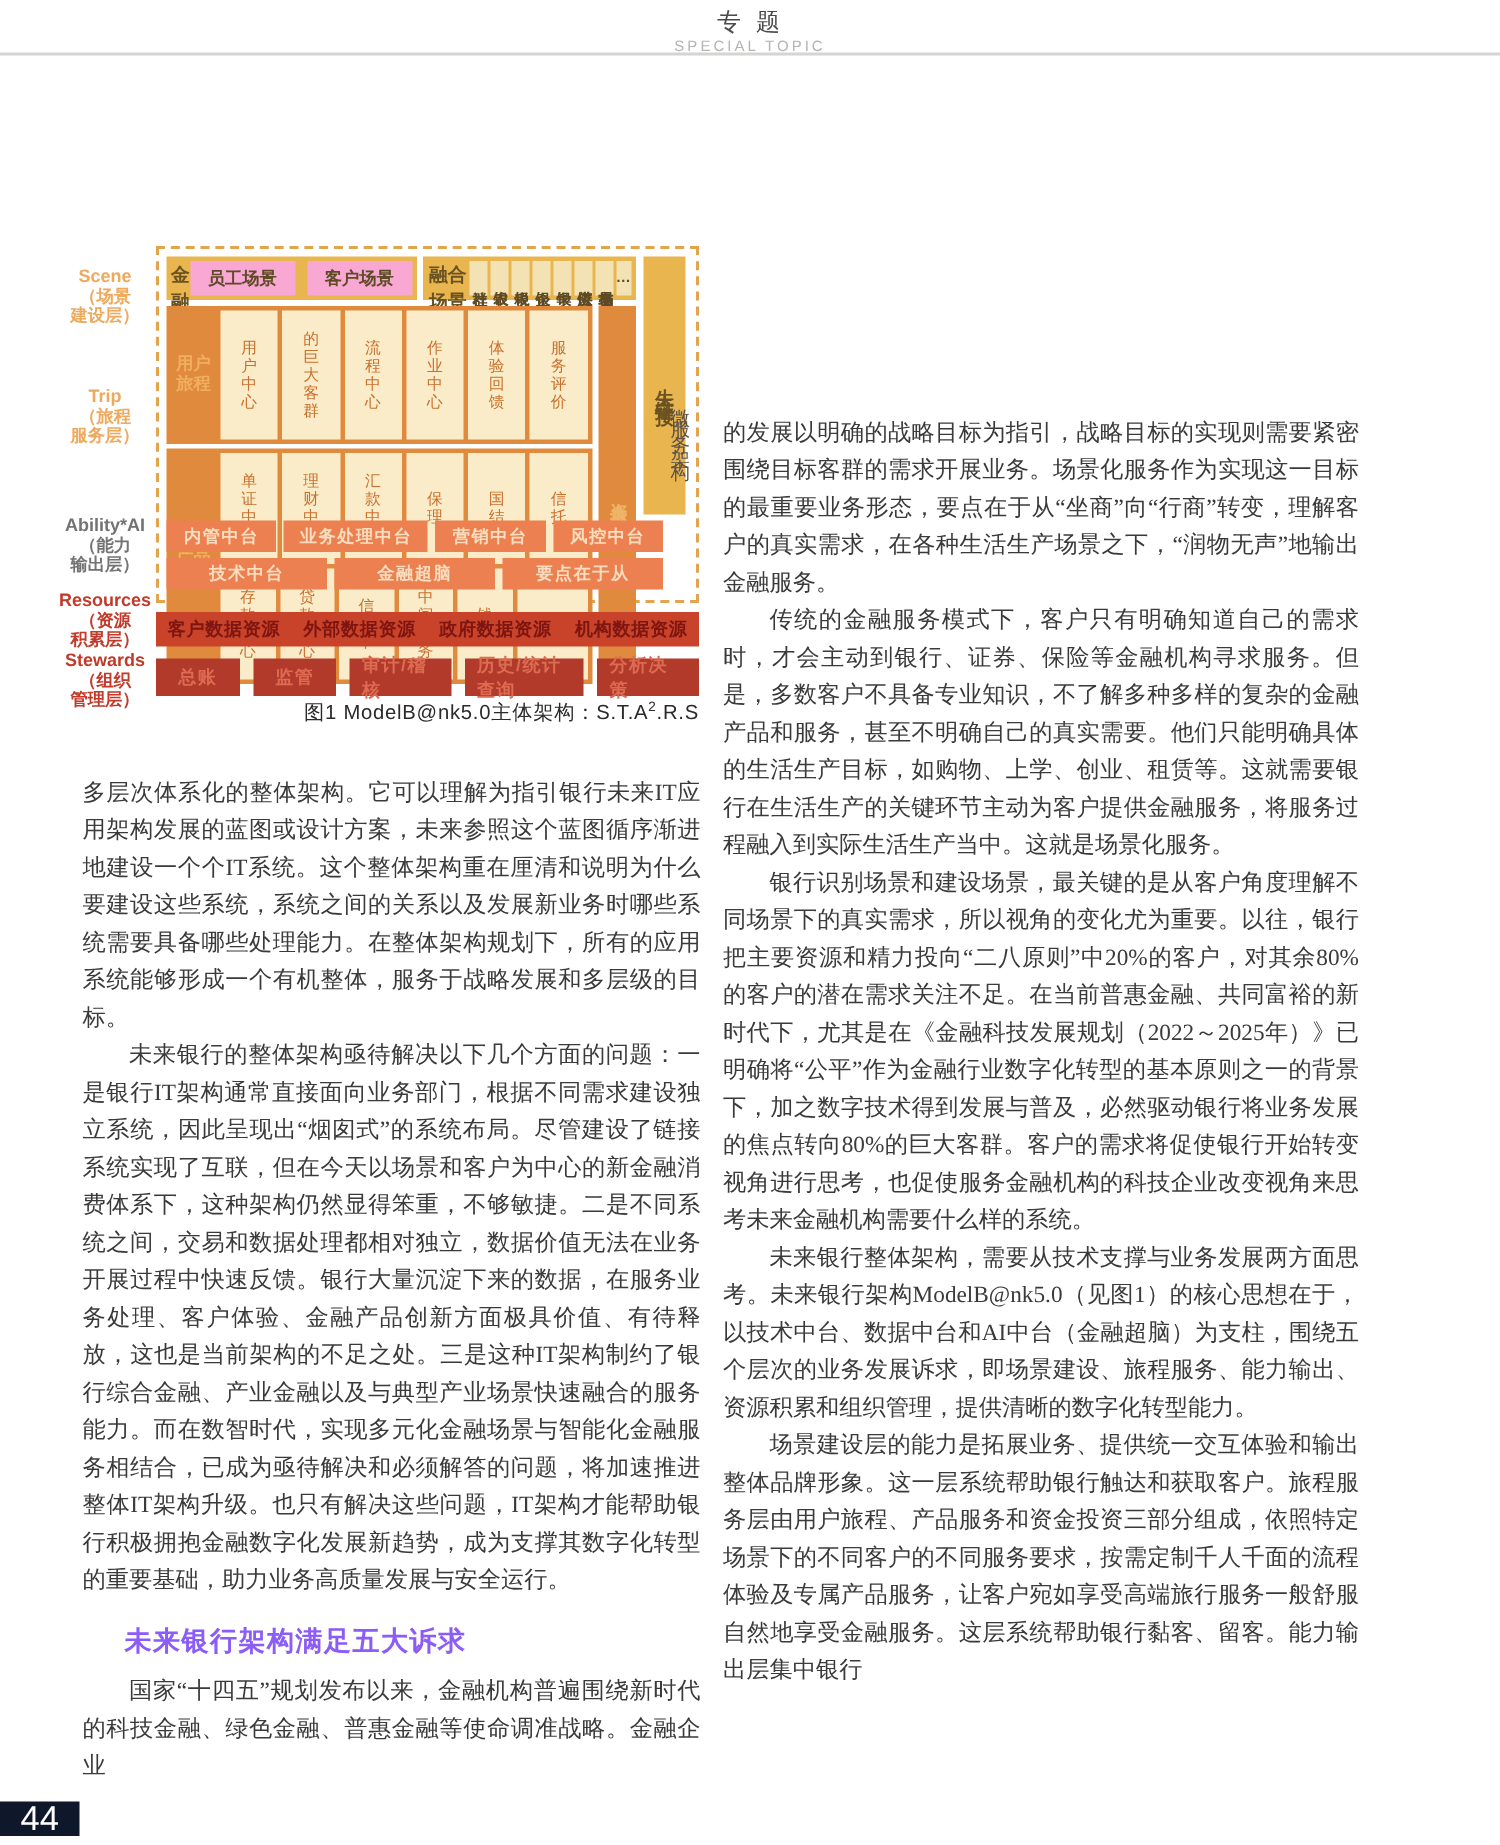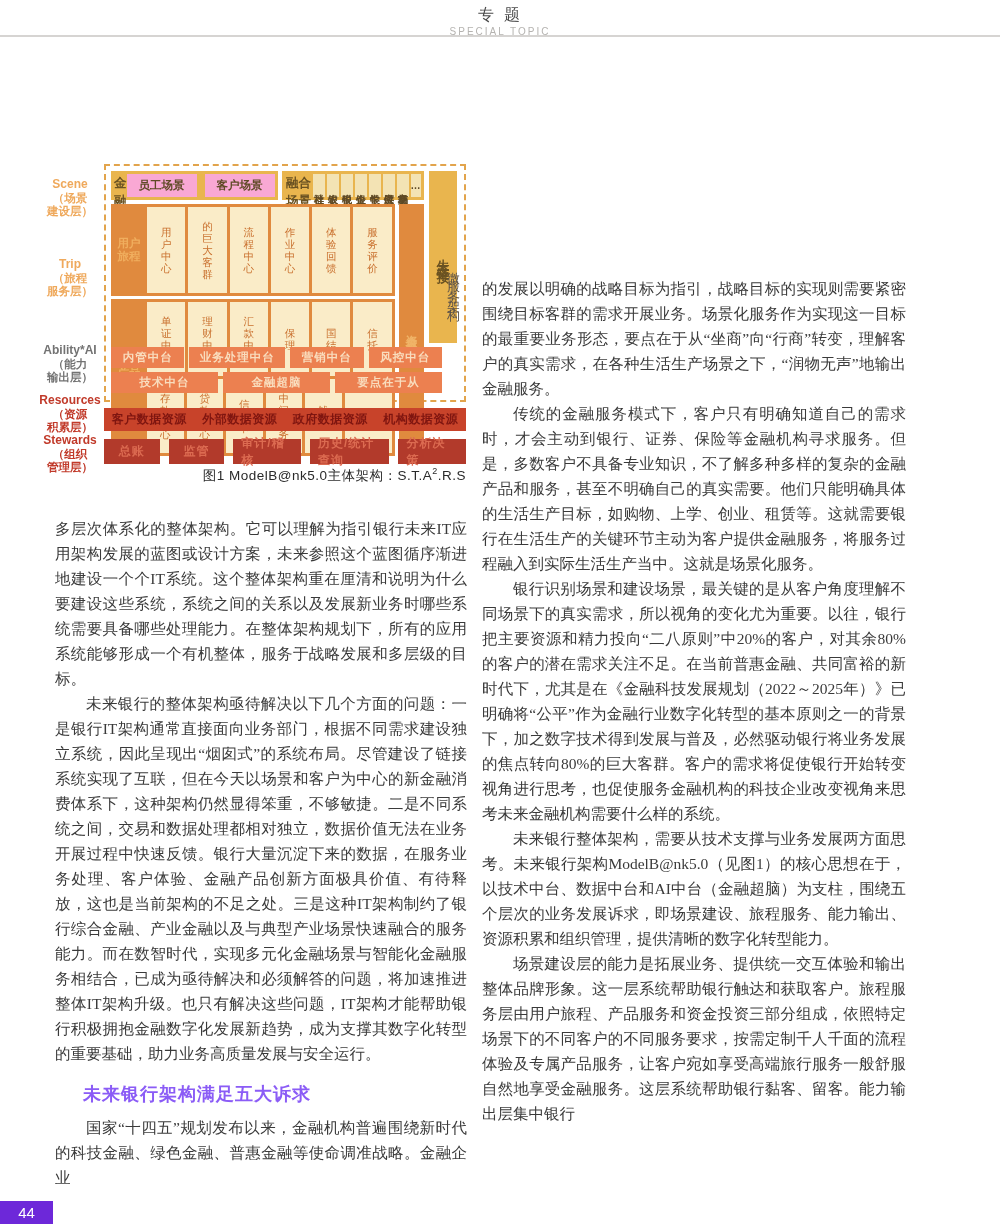--- a/index.html
+++ b/index.html
@@ -15,22 +15,22 @@
     font-family:"Liberation Sans","DejaVu Sans",sans-serif;
     flex-direction:column;
   }
   .vbar{display:inline-block;width:2px;height:17px;background:#3c3c3c;margin:0 1.5px;}
   .vbar.tall{height:21px;margin-left:14px;}
   .hdr-cn{font-size:16px;color:#4a4a4a;letter-spacing:10px;margin:0 6px 0 14px;}
   .hdr-en{font-size:10px;color:#b5b3b0;letter-spacing:2px;}
   .hdr-rule{position:absolute;top:35px;left:0;width:1000px;height:2px;background:#d6d4d2;}
   
   .page-num{
-    position:absolute;left:0;top:1201px;width:53px;height:23px;background:#6d28d9;
-    color:#ffffff;font-family:"Liberation Sans",sans-serif;font-size:15px;
+    position:absolute;left:0;top:1201px;width:53px;height:23px;background:#0f172a;
+    color:#ffffff;font-family:"Liberation Sans",sans-serif;font-size:23px;
     display:flex;align-items:center;justify-content:center;
   }
   
   .col{position:absolute;font-size:15.5px;line-height:25px;text-align:justify;}
   .col-left{left:55px;top:516px;width:412px;}
   .col-right{left:482px;top:276px;width:424px;}
   .col p{margin:0;text-indent:2em;}
   .col p.cont{text-indent:0;}
   .col h2{
     margin:16px 0 8px 0;font-size:18px;color:#8b5cf6;text-indent:28px;

